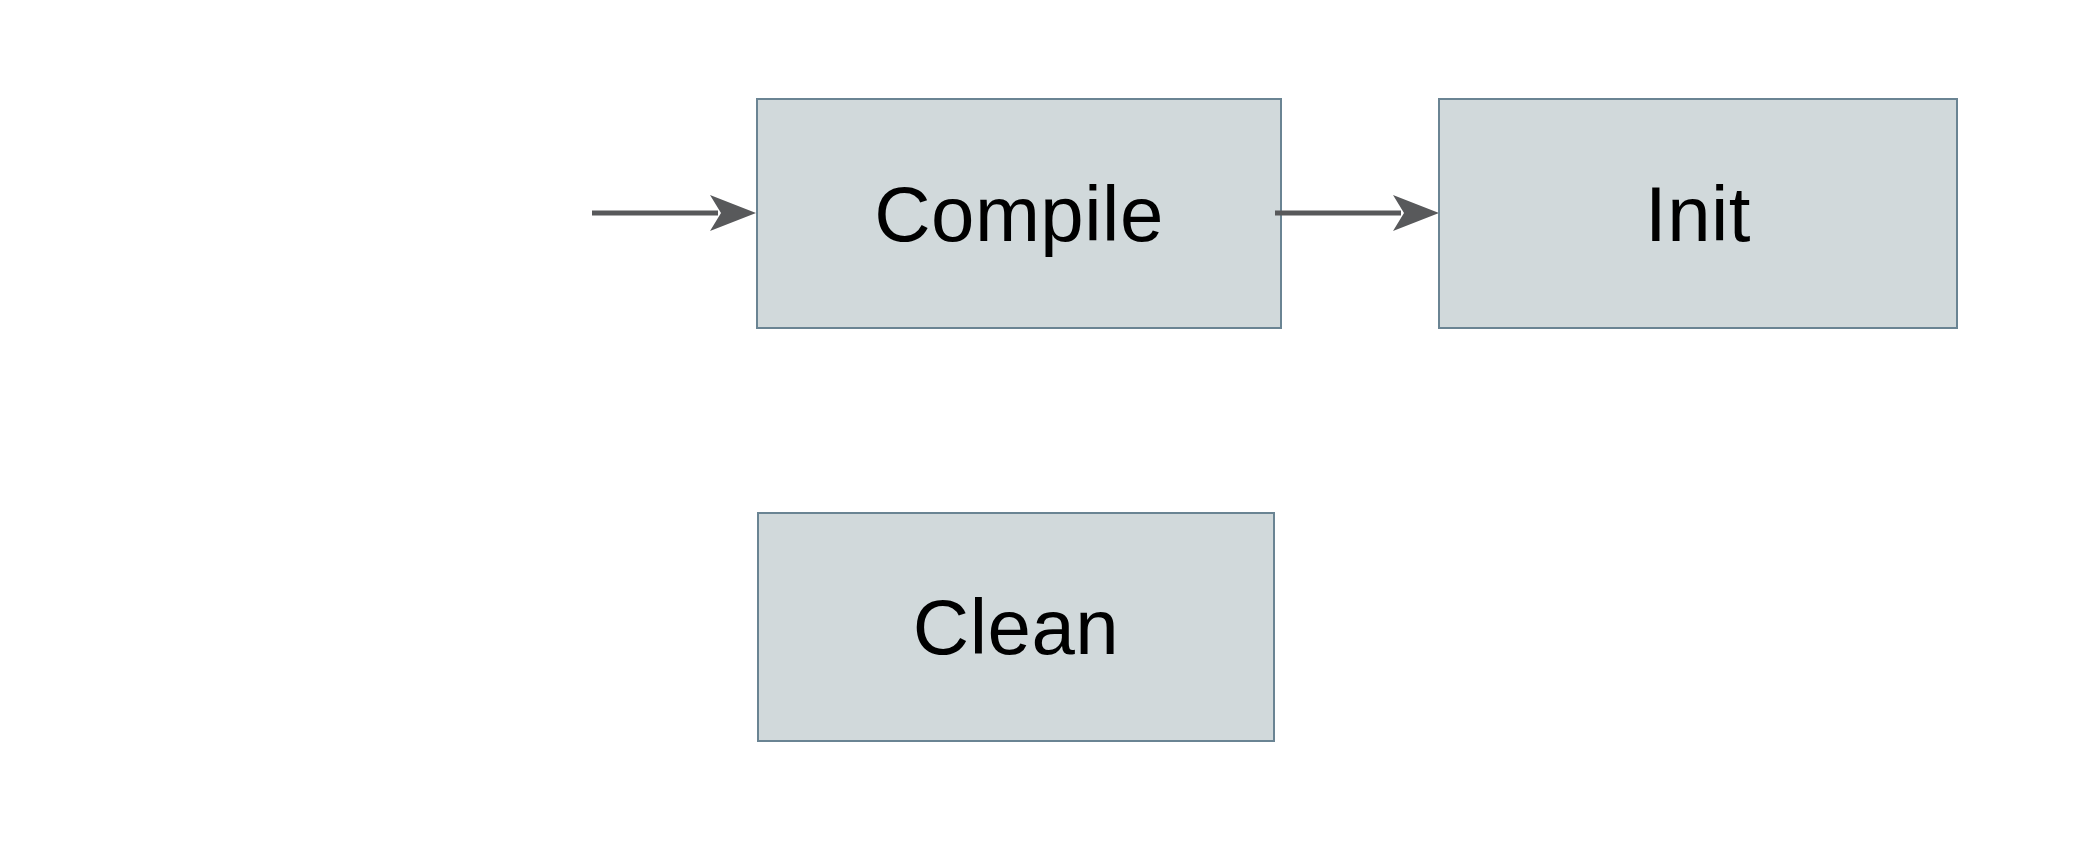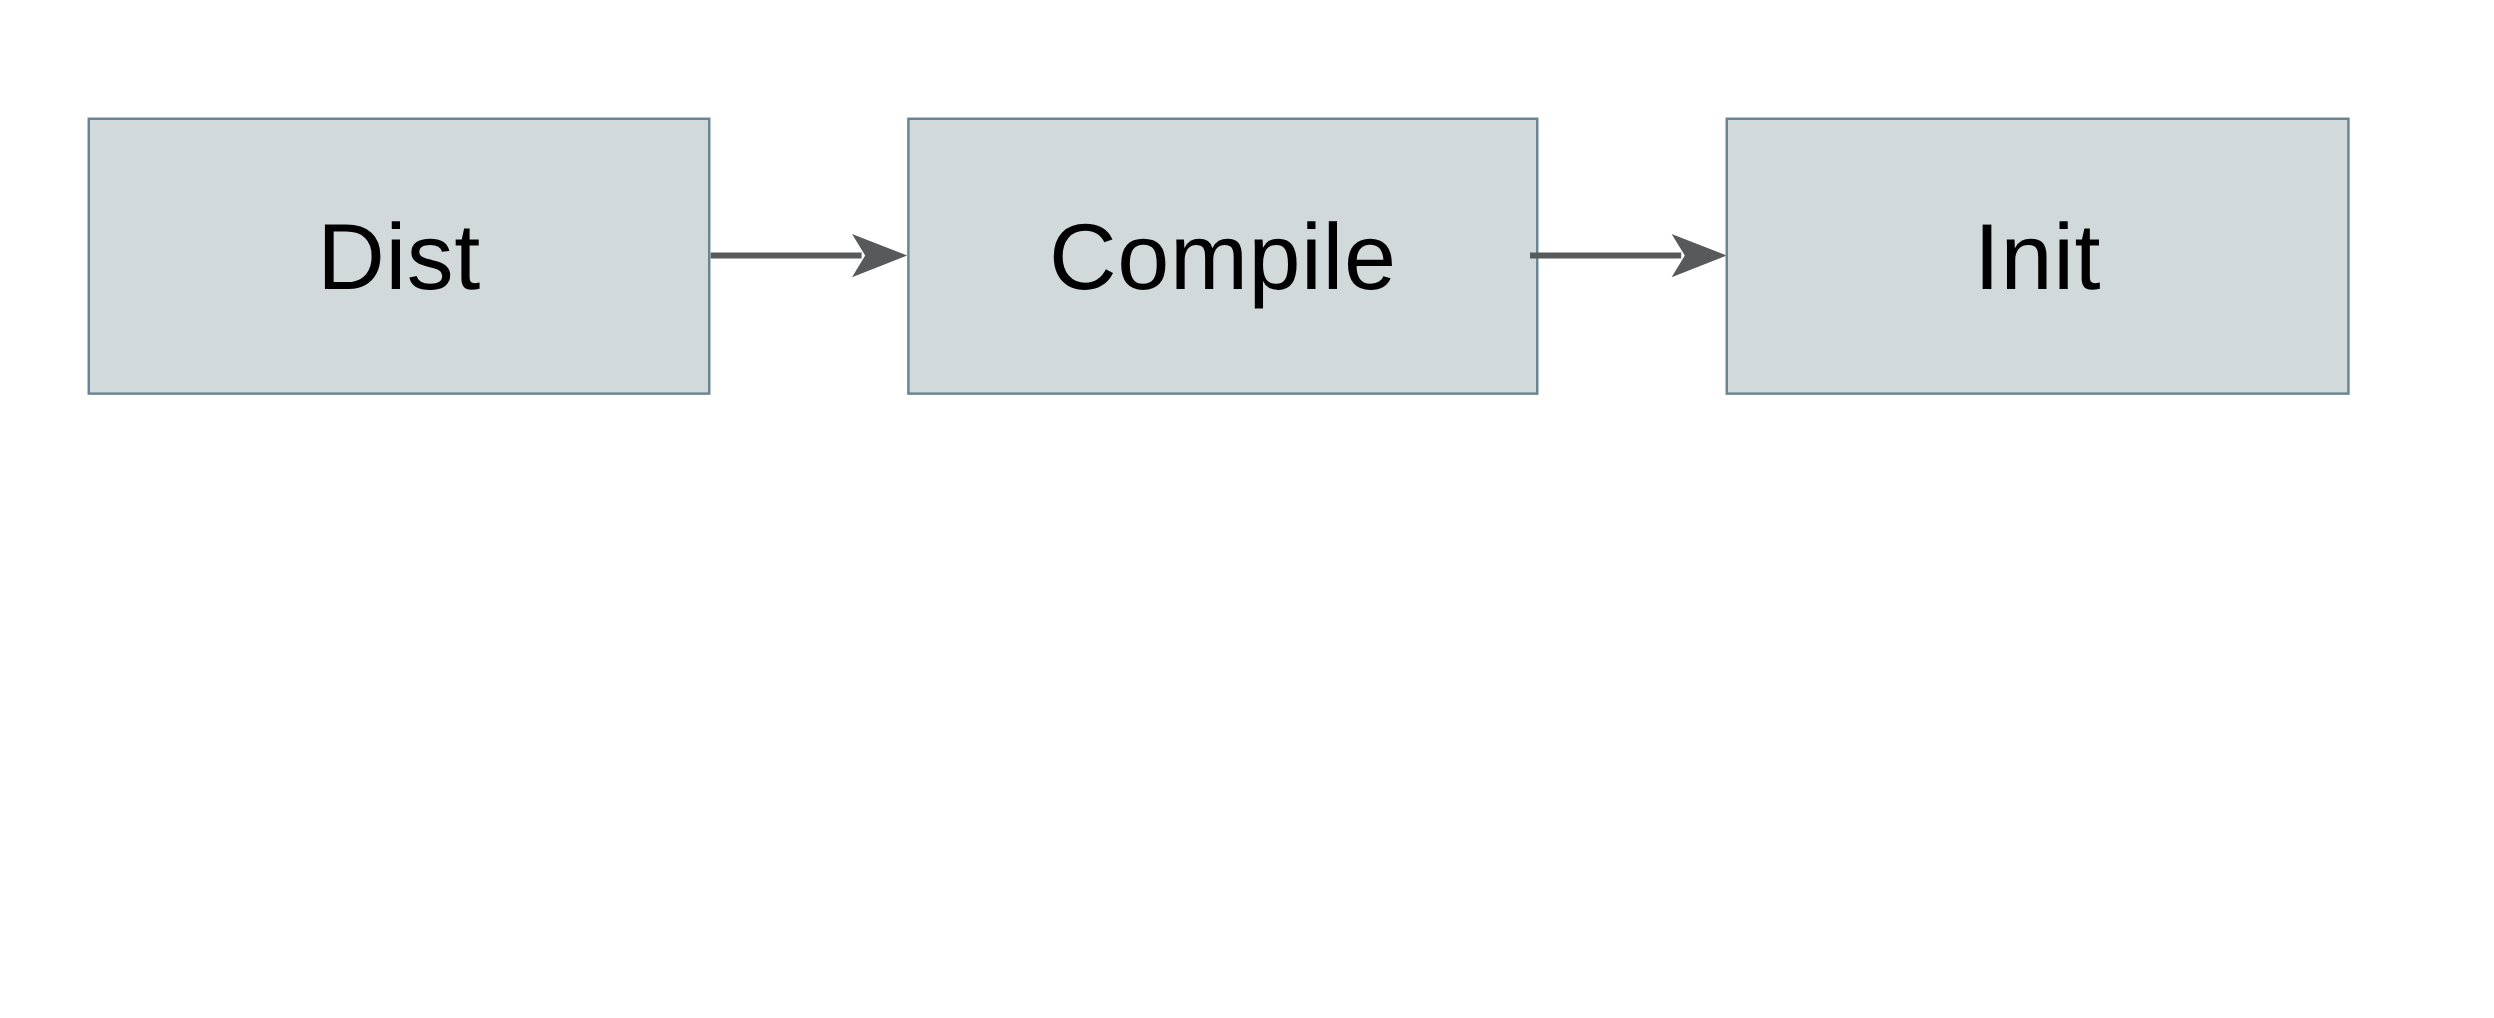--- a/index.html
+++ b/index.html
@@ -51,23 +51,20 @@
   #edge-compile-init { left: 1275px; width: 164px; }
   .edge svg { display: block; width: 100%; height: 100%; }
   .edge .shaft { stroke: var(--arrow-color); stroke-width: 5; }
   .edge .head  { fill: var(--arrow-color); }
 </style>
 </head>
 <body>
 
 <div class="canvas">
 
-  <div class="node" id="node-dist">
-    <span class="node-label">Dist</span>
-  </div>
 
   <div class="edge" id="edge-dist-compile">
     <svg viewBox="0 0 164 44" xmlns="http://www.w3.org/2000/svg" aria-hidden="true">
       <line class="shaft" x1="0" y1="22" x2="126" y2="22"></line>
       <polygon class="head" points="164,22 118,40 129,22 118,4"></polygon>
     </svg>
   </div>
 
   <div class="node" id="node-compile">
     <span class="node-label">Compile</span>
@@ -77,14 +74,17 @@
     <svg viewBox="0 0 164 44" xmlns="http://www.w3.org/2000/svg" aria-hidden="true">
       <line class="shaft" x1="0" y1="22" x2="126" y2="22"></line>
       <polygon class="head" points="164,22 118,40 129,22 118,4"></polygon>
     </svg>
   </div>
 
   <div class="node" id="node-init">
     <span class="node-label">Init</span>
   </div>
 
+  <div class="node" id="node-clean">
+    <span class="node-label">Clean</span>
+  </div>
 
 </div>
 
 </body></html>

